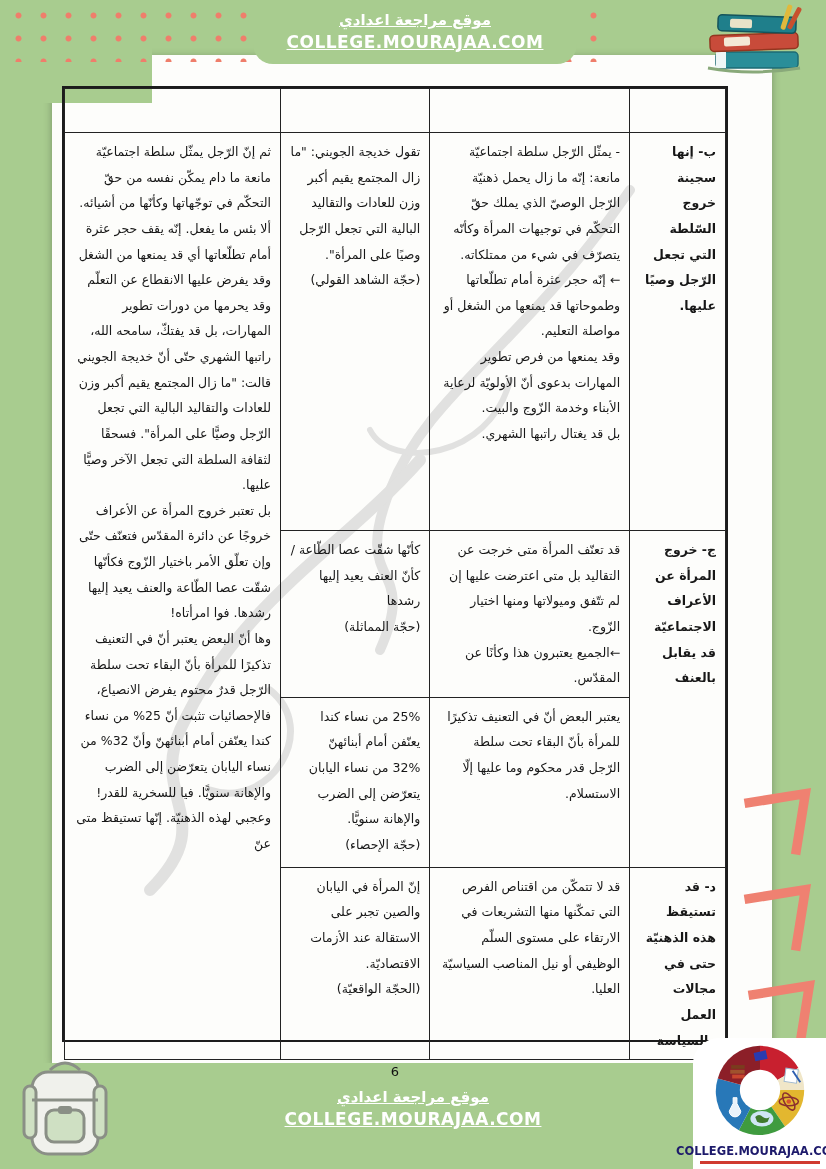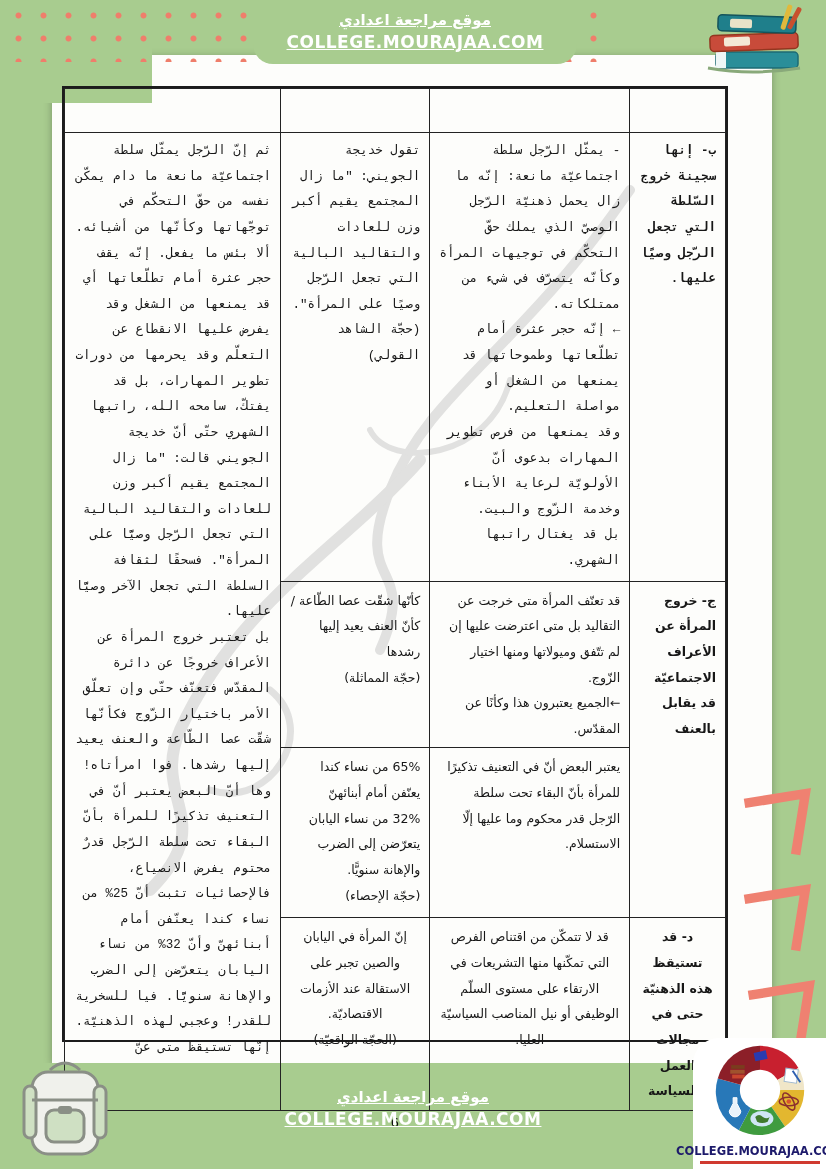--- a/index.html
+++ b/index.html
@@ -43,24 +43,24 @@
   }
   table.doc td{
     border:1px solid #232323;vertical-align:top;padding:6px 9px;box-sizing:border-box;
     font-size:12.5px;line-height:2.05;text-align:right;white-space:pre-line;
   }
   td.col-a{width:95px;font-weight:bold;font-size:12.5px;line-height:2.2;}
   td.col-b{width:198px;}
   td.col-c{width:148px;}
   td.col-d{width:214px;font-size:13px;line-height:2.85;text-align:justify;text-align-last:right;}
   tr.r0 td{height:44px;padding:0;}
-  tr.r1 td{height:398px;font-family:Liberation Mono, monospace;}
+  tr.r1 td{height:398px;}
   tr.r2 td{height:156px;}
   tr.r3 td{height:170px;}
-  tr.r4 td{height:121px;text-align:center;}
+  tr.r4 td{height:121px;}
   .pagenum-strip{height:53px;text-align:center;font-size:13px;color:#111;padding-top:4px;box-sizing:border-box;}
   
   .footer-band{position:absolute;left:0;top:1063px;width:826px;height:106px;background:#a8cc8f;z-index:2;}
   .footer-text{
     position:absolute;left:213px;top:1085px;width:400px;z-index:4;
     color:#ffffff;text-align:center;
   }
   .footer-text .l1{font-size:15px;font-weight:bold;text-decoration:underline;line-height:1.6;}
   .footer-text .l2{font-size:17px;font-weight:bold;text-decoration:underline;letter-spacing:.5px;}
   .backpack{position:absolute;left:6px;top:1052px;z-index:5;}
@@ -147,21 +147,21 @@
     <tr class="r2">
       <td class="col-a" rowspan="2">ج- خروج المرأة عن الأعراف الاجتماعيّة قد يقابل بالعنف</td>
       <td class="col-b">قد تعنّف المرأة متى خرجت عن التقاليد بل متى اعترضت عليها إن لم تتّفق وميولاتها ومنها اختيار الزّوج.
 ←الجميع يعتبرون هذا وكأنًا عن المقدّس.</td>
       <td class="col-c">كأنّها شقّت عصا الطّاعة /
 كأنّ العنف يعيد إليها رشدها
 (حجّة المماثلة)</td>
     </tr>
     <tr class="r3">
       <td class="col-b">يعتبر البعض أنّ في التعنيف تذكيرًا للمرأة بأنّ البقاء تحت سلطة الرّجل قدر محكوم وما عليها إلّا الاستسلام.</td>
-      <td class="col-c">65% من نساء كندا يعنّفن أمام أبنائهنّ
+      <td class="col-c">25% من نساء كندا يعنّفن أمام أبنائهنّ
 32% من نساء اليابان يتعرّضن إلى الضرب والإهانة سنويًّا.
 (حجّة الإحصاء)</td>
     </tr>
     <tr class="r4">
       <td class="col-a">د- قد تستيقظ هذه الذهنيّة حتى في مجالات العمل والسياسة</td>
       <td class="col-b">قد لا تتمكّن من اقتناص الفرص التي تمكّنها منها التشريعات في الارتقاء على مستوى السلّم الوظيفي أو نيل المناصب السياسيّة العليا.</td>
       <td class="col-c">إنّ المرأة في اليابان والصين تجبر على الاستقالة عند الأزمات الاقتصاديّة.
 (الحجّة الواقعيّة)</td>
     </tr>
   </tbody>

